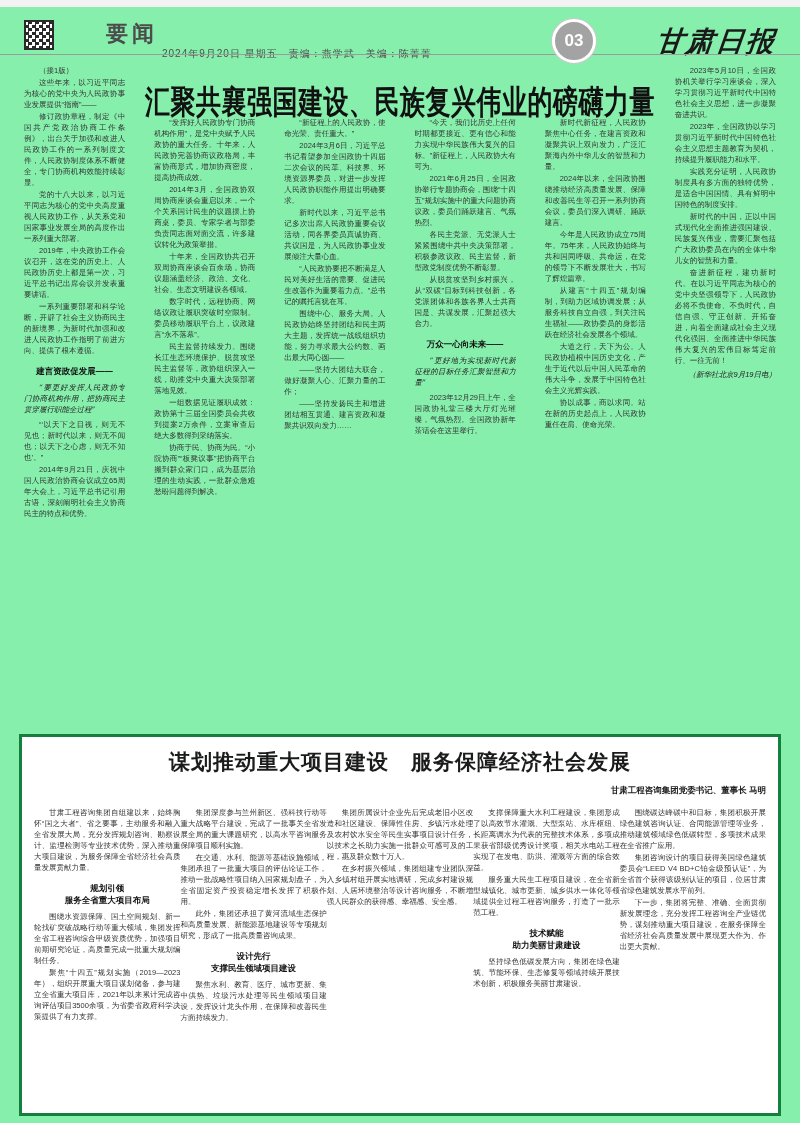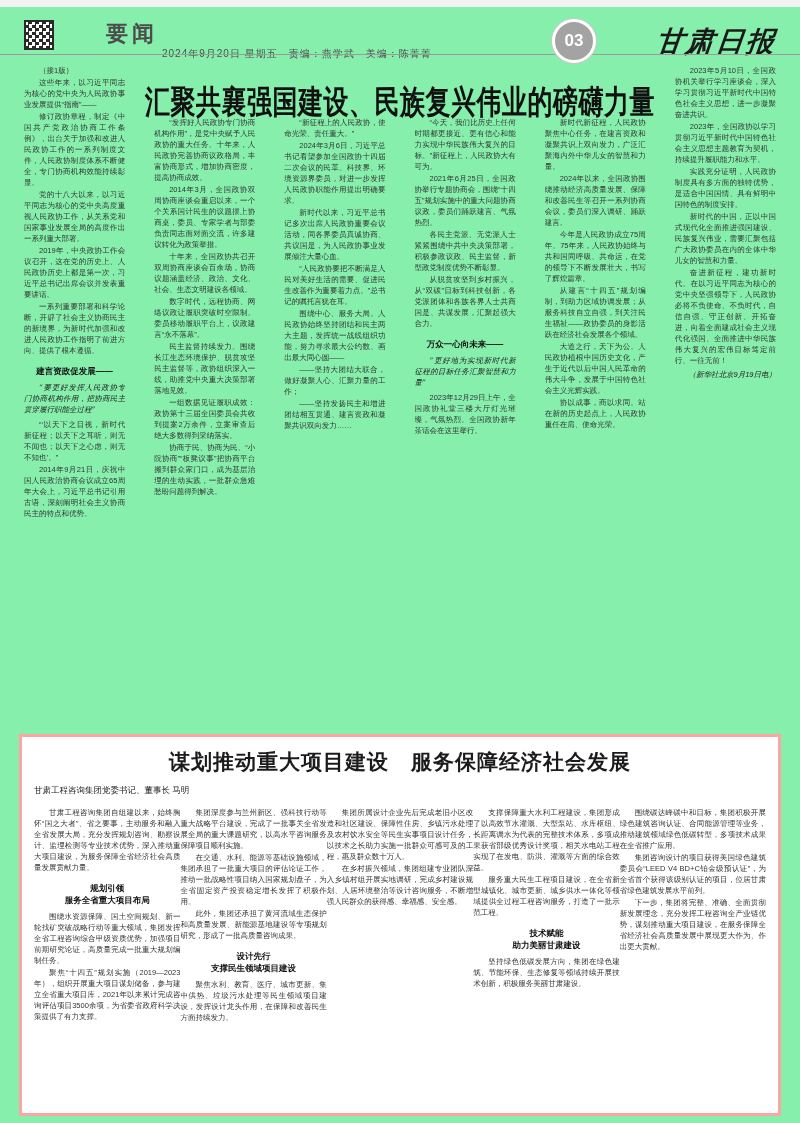--- a/index.html
+++ b/index.html
@@ -31,23 +31,23 @@
   .blk{margin:0;}
   .blk.p{text-indent:2em;margin-bottom:1px;}
   .blk.sub{font-weight:bold;text-align:center;text-indent:0;font-size:8.5px;line-height:12px;
            margin:9px 0 5px;color:#111;white-space:pre-line;}
   .blk.quote{font-family:"DejaVu Serif","Liberation Serif",serif;font-style:italic;
              text-indent:2em;margin-bottom:4px;color:#222;}
   .blk.end{text-align:right;font-style:italic;margin-top:3px;color:#222;}
 
   
   .feature{position:absolute;left:19px;right:19px;top:727px;height:382px;
-           border:3px solid #fca5a5;background:#fff;box-sizing:border-box;padding:8px 12px 6px;}
+           border:3px solid #15803d;background:#fff;box-sizing:border-box;padding:8px 12px 6px;}
   .feat-headline{text-align:center;font-size:21px;font-weight:800;color:#1b1b1b;letter-spacing:1px;margin-top:3px;}
-  .feat-byline{text-align:left;font-size:8.5px;font-weight:normal;color:#222;margin:9px 0 10px;}
+  .feat-byline{text-align:right;font-size:8.5px;font-weight:bold;color:#222;margin:9px 0 10px;}
   .feat-cols{display:flex;height:312px;overflow:hidden;}
 </style>
 </head>
 <body>
 
 <div class="page">
 
   <div class="hdr">
     <div class="qr"></div>
     <div class="section-label">要闻</div>
@@ -60,21 +60,21 @@
   <div class="main-cols">
       <div class="col">
         <div class="blk p">（接1版）</div>
         <div class="blk p">这些年来，以习近平同志为核心的党中央为人民政协事业发展提供“指南”——</div>
         <div class="blk p">修订政协章程，制定《中国共产党政治协商工作条例》，出台关于加强和改进人民政协工作的一系列制度文件，人民政协制度体系不断健全，专门协商机构效能持续彰显。</div>
         <div class="blk p">党的十八大以来，以习近平同志为核心的党中央高度重视人民政协工作，从关系党和国家事业发展全局的高度作出一系列重大部署。</div>
         <div class="blk p">2019年，中央政协工作会议召开，这在党的历史上、人民政协历史上都是第一次，习近平总书记出席会议并发表重要讲话。</div>
         <div class="blk p">一系列重要部署和科学论断，开辟了社会主义协商民主的新境界，为新时代加强和改进人民政协工作指明了前进方向、提供了根本遵循。</div>
         <div class="blk sub">建言资政促发展——</div>
         <div class="blk quote">“要更好发挥人民政协专门协商机构作用，把协商民主贯穿履行职能全过程”</div>
-        <div class="blk p">“‘以天下之目视，新时代新征程；以天下之耳听，则无不闻也；以天下之心虑，则无不知也’。”</div>
+        <div class="blk p">“‘以天下之目视，则无不见也；新时代以来，则无不闻也；以天下之心虑，则无不知也’。”</div>
         <div class="blk p">2014年9月21日，庆祝中国人民政治协商会议成立65周年大会上，习近平总书记引用古语，深刻阐明社会主义协商民主的特点和优势。</div>
       </div>
       <div class="col">
         <div class="blk p">“发挥好人民政协专门协商机构作用”，是党中央赋予人民政协的重大任务。十年来，人民政协完善协商议政格局，丰富协商形式，增加协商密度，提高协商成效。</div>
         <div class="blk p">2014年3月，全国政协双周协商座谈会重启以来，一个个关系国计民生的议题摆上协商桌，委员、专家学者与部委负责同志面对面交流，许多建议转化为政策举措。</div>
         <div class="blk p">十年来，全国政协共召开双周协商座谈会百余场，协商议题涵盖经济、政治、文化、社会、生态文明建设各领域。</div>
         <div class="blk p">数字时代，远程协商、网络议政让履职突破时空限制。委员移动履职平台上，议政建言“永不落幕”。</div>
         <div class="blk p">民主监督持续发力。围绕长江生态环境保护、脱贫攻坚民主监督等，政协组织深入一线，助推党中央重大决策部署落地见效。</div>
         <div class="blk p">一组数据见证履职成效：政协第十三届全国委员会共收到提案2万余件，立案审查后绝大多数得到采纳落实。</div>
         <div class="blk p">协商于民、协商为民。“小院协商”“板凳议事”把协商平台搬到群众家门口，成为基层治理的生动实践，一批群众急难愁盼问题得到解决。</div>

